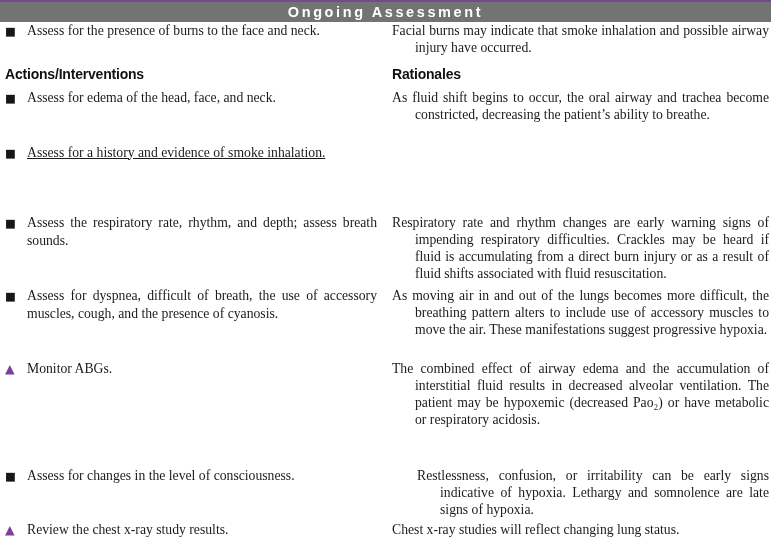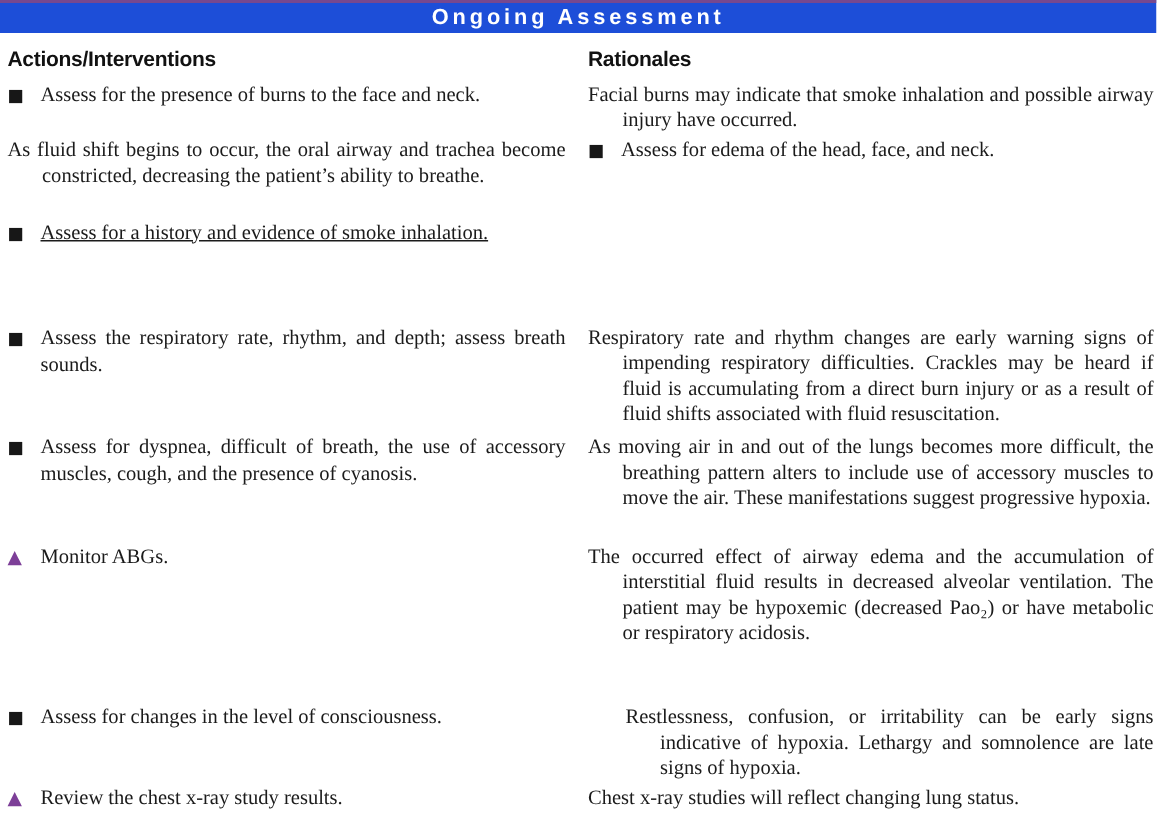--- a/index.html
+++ b/index.html
@@ -5,21 +5,21 @@
   * { margin: 0; padding: 0; box-sizing: border-box; }
   html, body {
     width: 771px; height: 542px;
     background: #ffffff;
     font-family: "Liberation Serif", "DejaVu Serif", serif;
     color: #1b1b1b;
     overflow: hidden;
   }
   .title-bar {
     width: 771px; height: 22px;
-    background: #1d4ed8;
+    background: #737373;
     border-top: 2px solid #77488f;
     display: flex; align-items: center; justify-content: center;
   }
   .title-bar .title-text {
     font-family: "Liberation Sans", "DejaVu Sans", sans-serif;
     font-weight: bold;
     font-size: 14.5px;
     letter-spacing: 2.6px;
     color: #ffffff;
     padding-bottom: 1px;
@@ -80,52 +80,52 @@
 </style>
 </head>
 <body>
 
 <div class="title-bar">
   <span class="title-text">Ongoing Assessment</span>
 </div>
 
 <div class="table">
 
+  <div class="row r1">
+    <div class="cell action"><span class="marker" data-marker="square">■</span><span>Assess for the presence of burns to the face and neck.</span></div>
+    <div class="cell rationale">Facial burns may indicate that smoke inhalation and possible airway injury have occurred.</div>
+  </div>
+
   <div class="row col-headers">
     <div class="col-header">Actions/Interventions</div>
     <div class="col-header">Rationales</div>
   </div>
 
-  <div class="row r1">
-    <div class="cell action"><span class="marker" data-marker="square">■</span><span>Assess for the presence of burns to the face and neck.</span></div>
-    <div class="cell rationale">Facial burns may indicate that smoke inhalation and possible airway injury have occurred.</div>
-  </div>
-
   <div class="row r2">
+    <div class="cell action"><span class="marker" data-marker="square">■</span><span>Assess for edema of the head, face, and neck.</span></div>
     <div class="cell rationale">As fluid shift begins to occur, the oral airway and trachea become constricted, decreasing the patient’s ability to breathe.</div>
-    <div class="cell action"><span class="marker" data-marker="square">■</span><span>Assess for edema of the head, face, and neck.</span></div>
   </div>
 
   <div class="row r3">
     <div class="cell action"><span class="marker" data-marker="square">■</span><span>Assess for a history and evidence of smoke inhalation.</span></div>
   </div>
 
   <div class="row r4">
     <div class="cell action"><span class="marker" data-marker="square">■</span><span>Assess the respiratory rate, rhythm, and depth; assess breath sounds.</span></div>
     <div class="cell rationale">Respiratory rate and rhythm changes are early warning signs of impending respiratory difficulties. Crackles may be heard if fluid is accumulating from a direct burn injury or as a result of fluid shifts associated with fluid resuscitation.</div>
   </div>
 
   <div class="row r5">
     <div class="cell action"><span class="marker" data-marker="square">■</span><span>Assess for dyspnea, difficult of breath, the use of accessory muscles, cough, and the presence of cyanosis.</span></div>
     <div class="cell rationale">As moving air in and out of the lungs becomes more difficult, the breathing pattern alters to include use of accessory muscles to move the air. These manifestations suggest progressive hypoxia.</div>
   </div>
 
   <div class="row r6">
     <div class="cell action"><span class="marker" data-marker="triangle">▲</span><span>Monitor ABGs.</span></div>
-    <div class="cell rationale">The occurred effect of airway edema and the accumulation of interstitial fluid results in decreased alveolar ventilation. The patient may be hypoxemic (decreased Pao₂) or have metabolic or respiratory acidosis.</div>
+    <div class="cell rationale">The combined effect of airway edema and the accumulation of interstitial fluid results in decreased alveolar ventilation. The patient may be hypoxemic (decreased Pao₂) or have metabolic or respiratory acidosis.</div>
   </div>
 
   <div class="row r7">
   </div>
 
   <div class="row r8">
     <div class="cell action"><span class="marker" data-marker="square">■</span><span>Assess for changes in the level of consciousness.</span></div>
     <div class="cell rationale">Restlessness, confusion, or irritability can be early signs indicative of hypoxia. Lethargy and somnolence are late signs of hypoxia.</div>
   </div>
 

